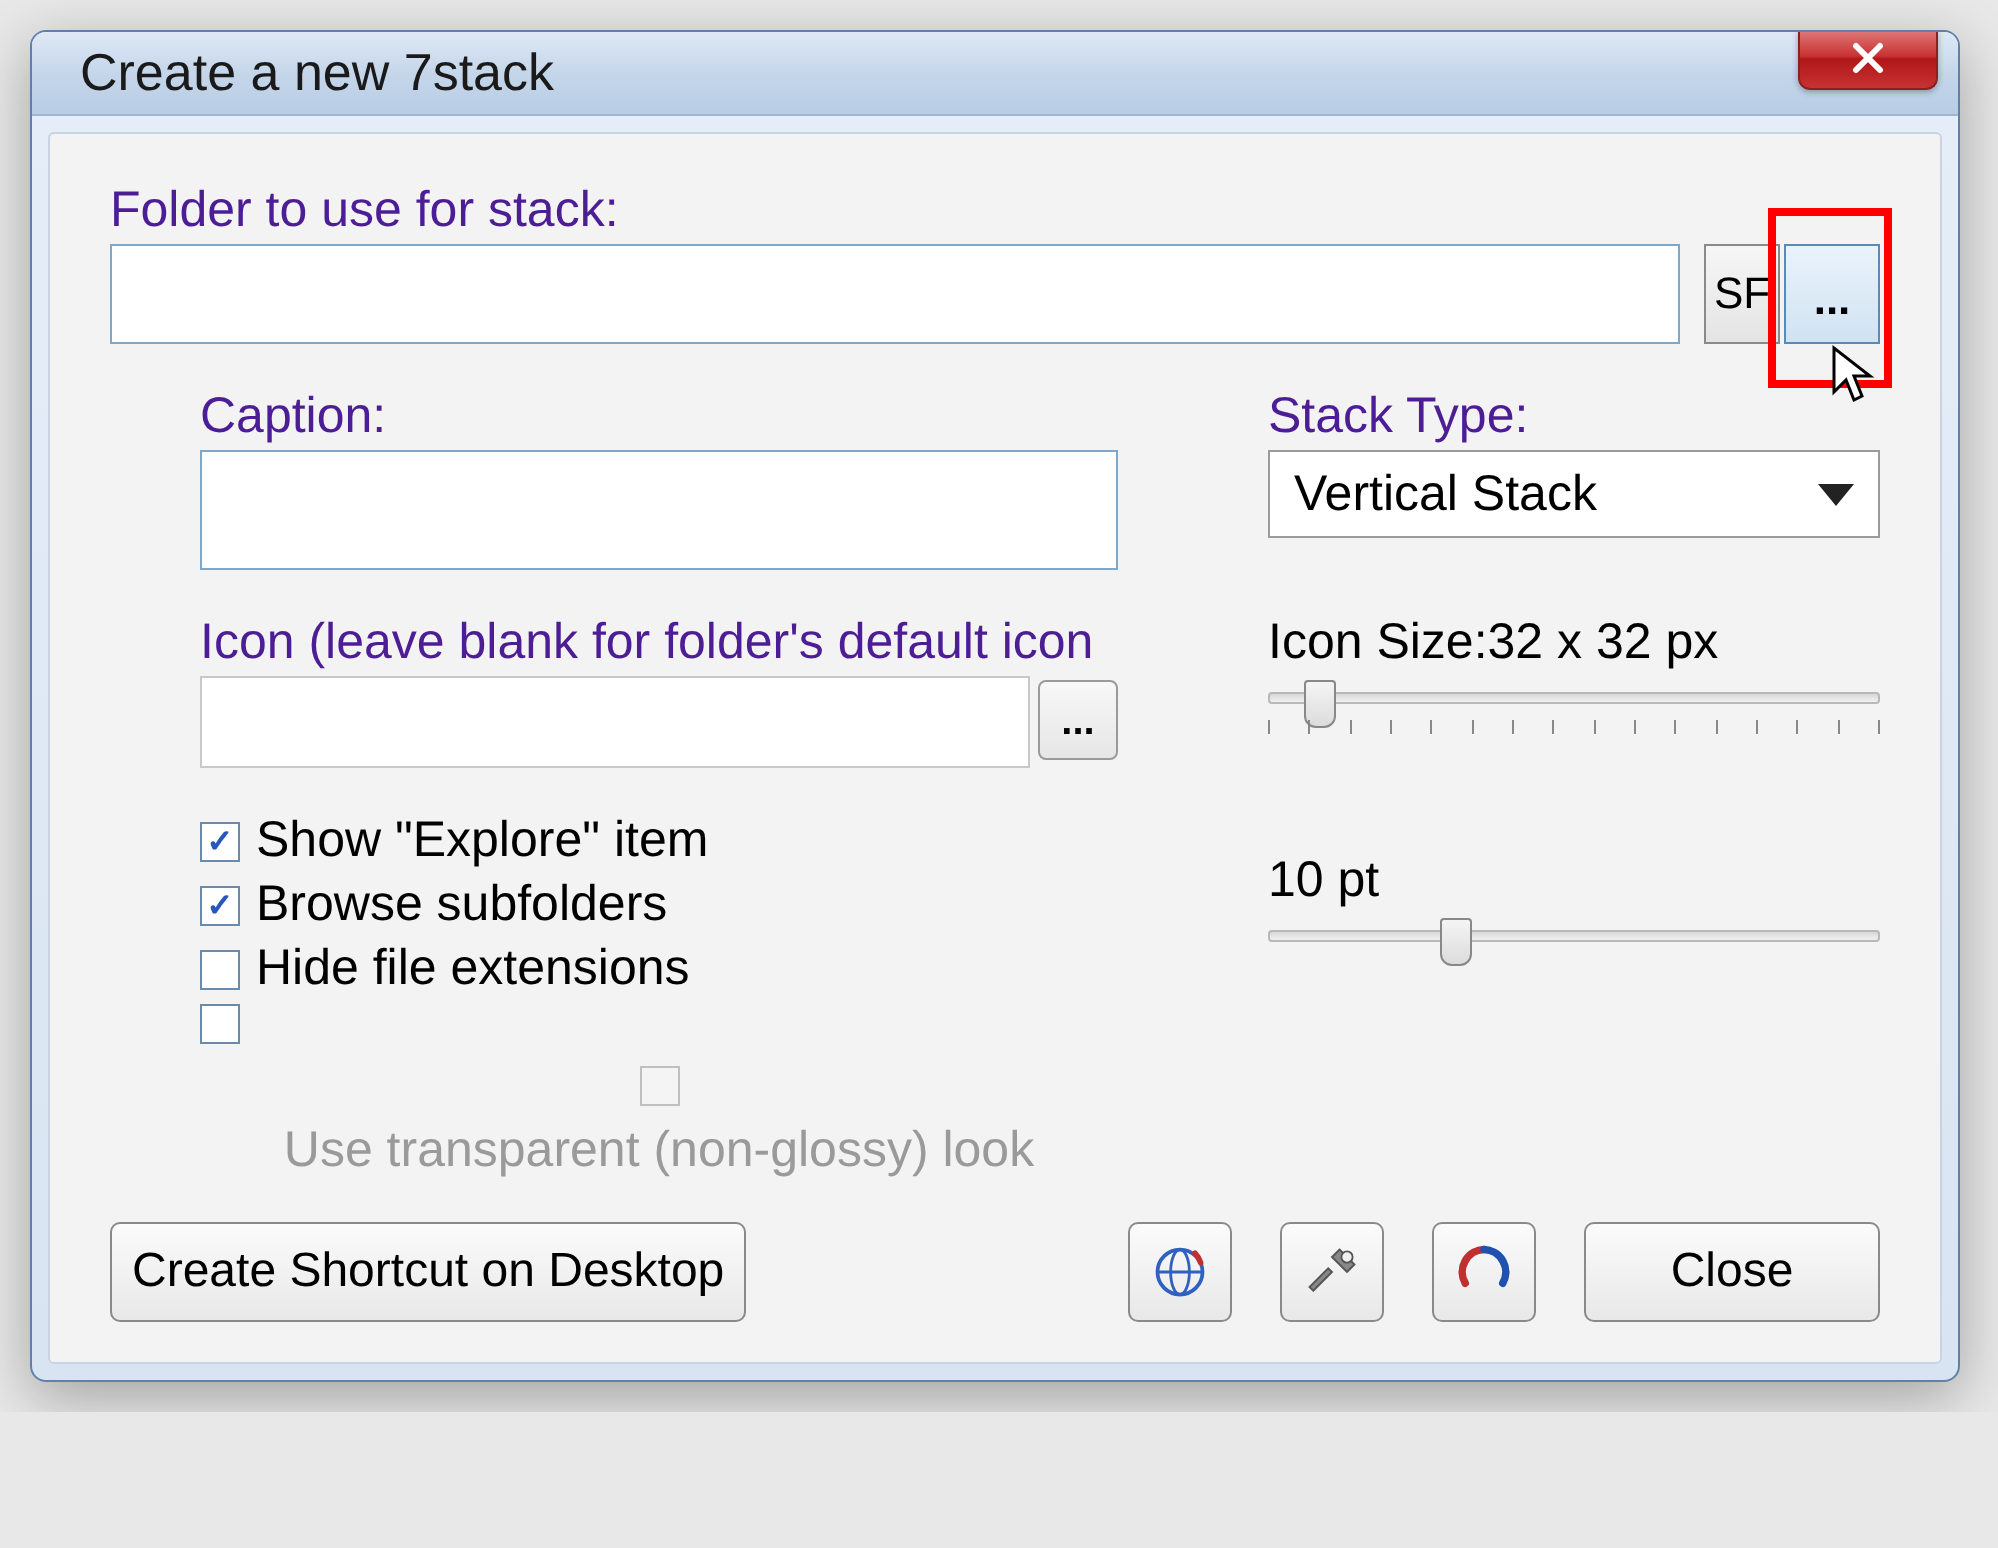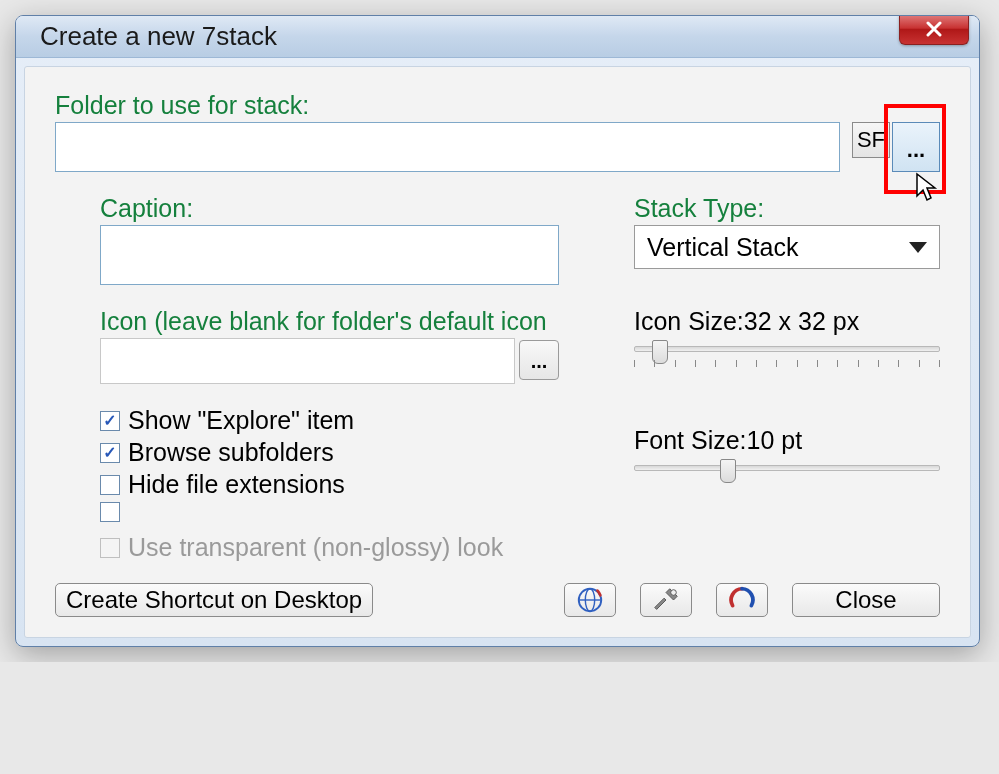--- a/index.html
+++ b/index.html
@@ -47,39 +47,39 @@
 .close-btn svg { width: 20px; height: 16px; }
 .client {
   margin: 8px;
   background: #f3f3f3;
   border: 1px solid #c8d4e2;
   border-radius: 3px;
   padding: 24px 30px 20px 30px;
 }
 .field-label {
   font-size: 25px;
-  color: #15803d;
+  color: #4c1d95;
   margin-bottom: 2px;
 }
 .row { display: flex; gap: 30px; }
 .col { flex: 1; padding-left: 45px; }
 .text-input {
   width: 100%;
   height: 50px;
   border: 1px solid #7fa8c8;
   background: #fff;
   font-size: 22px;
   padding: 4px 8px;
   outline: none;
 }
 .folder-row { display: flex; align-items: stretch; gap: 0; position: relative; }
 .folder-input { flex: 1; }
 .sf-btn {
   width: 38px;
-  height: 36px;
+  height: 50px;
   border: 1px solid #8a8a8a;
   background: linear-gradient(180deg, #f6f6f6 0%, #e4e4e4 100%);
   font-size: 22px;
   display: flex;
   align-items: center;
   justify-content: center;
   margin-left: 12px;
 }
 .browse-btn {
   width: 48px;
@@ -187,30 +187,30 @@
   align-items: center;
   justify-content: center;
   flex-shrink: 0;
 }
 .checkbox.checked::before {
   content: "✓";
   color: #2858b8;
   font-size: 16px;
   font-weight: bold;
 }
-.checkbox-row.disabled { color: #9a9a9a; }
+.checkbox-row.disabled { color: #9a9a9a; flex-direction: column; }
 .checkbox-row.disabled .checkbox { border-color: #bfbfbf; background: #f4f4f4; }
 .bottom-row {
   display: flex;
   align-items: center;
   justify-content: space-between;
   margin-top: 18px;
 }
 .btn {
-  height: 34px;
+  height: 50px;
   border: 1px solid #8a8a8a;
   border-radius: 5px;
   background: linear-gradient(180deg, #fbfbfb 0%, #e8e8e8 100%);
   font-size: 24px;
   padding: 0 10px;
   display: flex;
   align-items: center;
   justify-content: center;
 }
 .btn-icon { width: 52px; }
@@ -320,21 +320,20 @@
           <span class="checkbox"></span>
         </div>
         <div class="small-gap"></div>
         <div class="checkbox-row disabled">
           <span class="checkbox"></span>
           <span>Use transparent (non-glossy) look</span>
         </div>
       </div>
       <div class="col" style="flex:0.7; padding-top:20px">
         <div class="slider-row">
-          <span class="slider-label">Font Size:</span>
           <span class="slider-value">10 pt</span>
         </div>
         <div class="slider-track-wrap">
           <div class="slider-track"></div>
           <div class="slider-thumb" style="left:28%"></div>
         </div>
       </div>
     </div>
 
     <div class="bottom-row">

